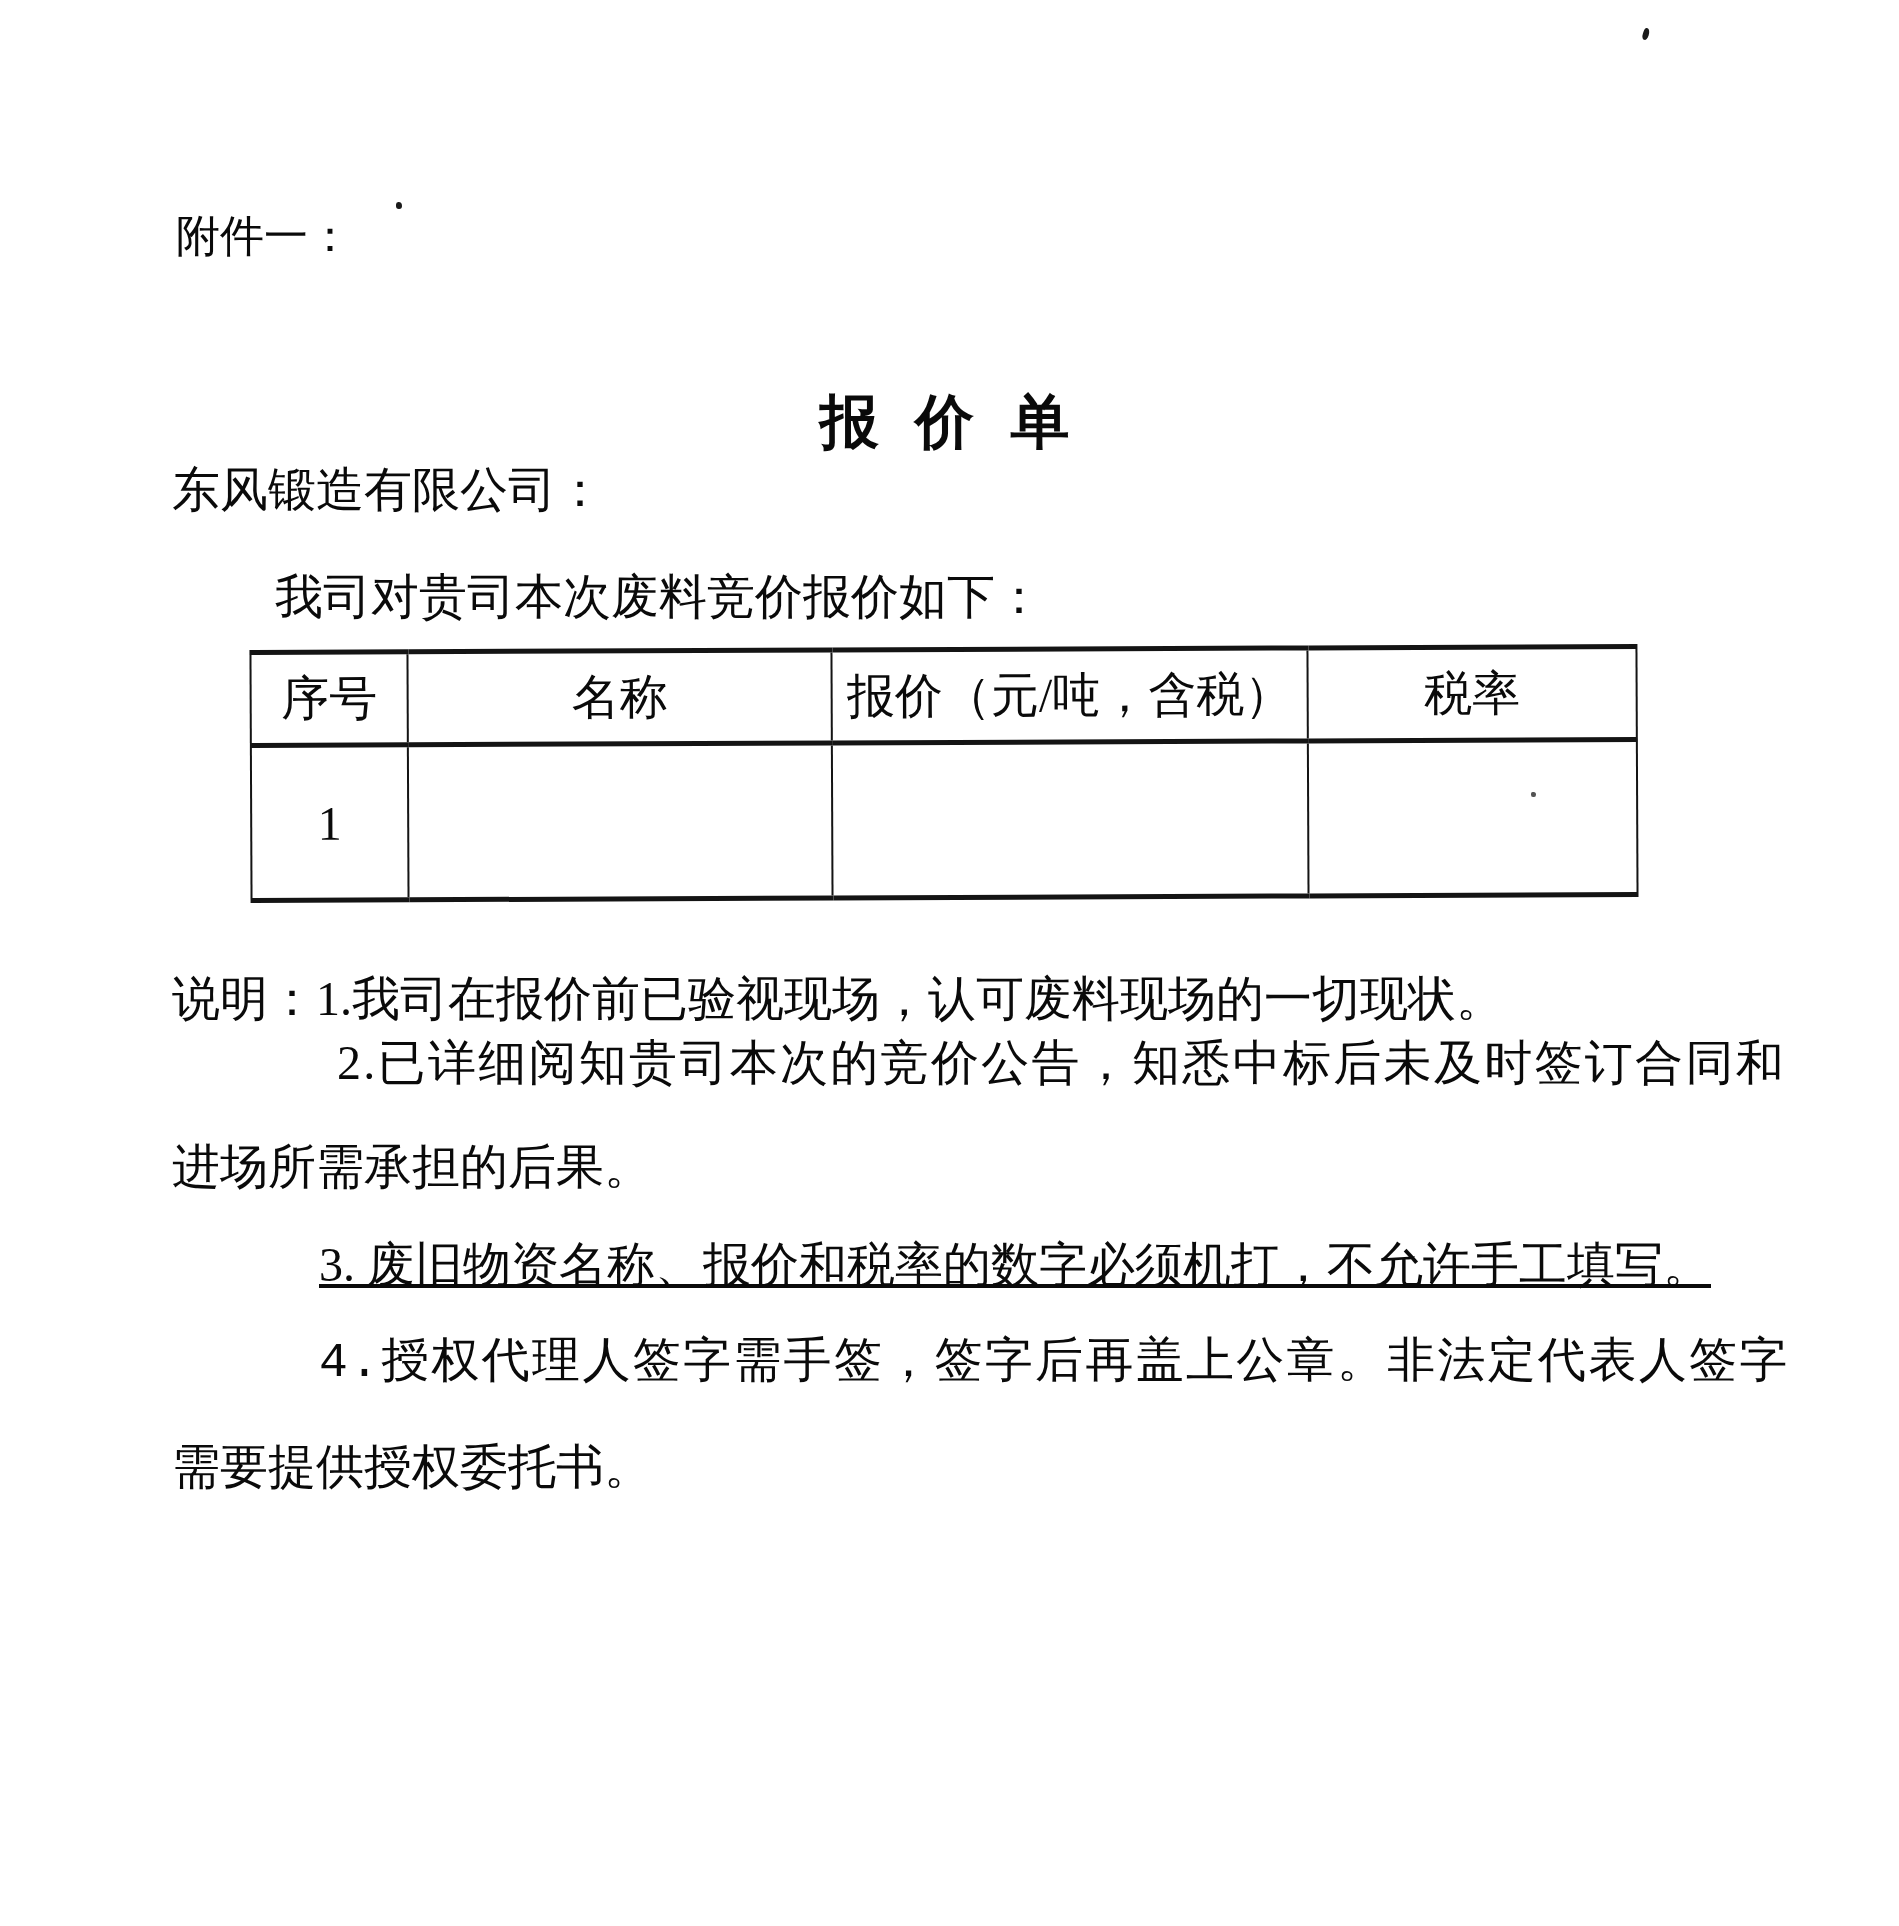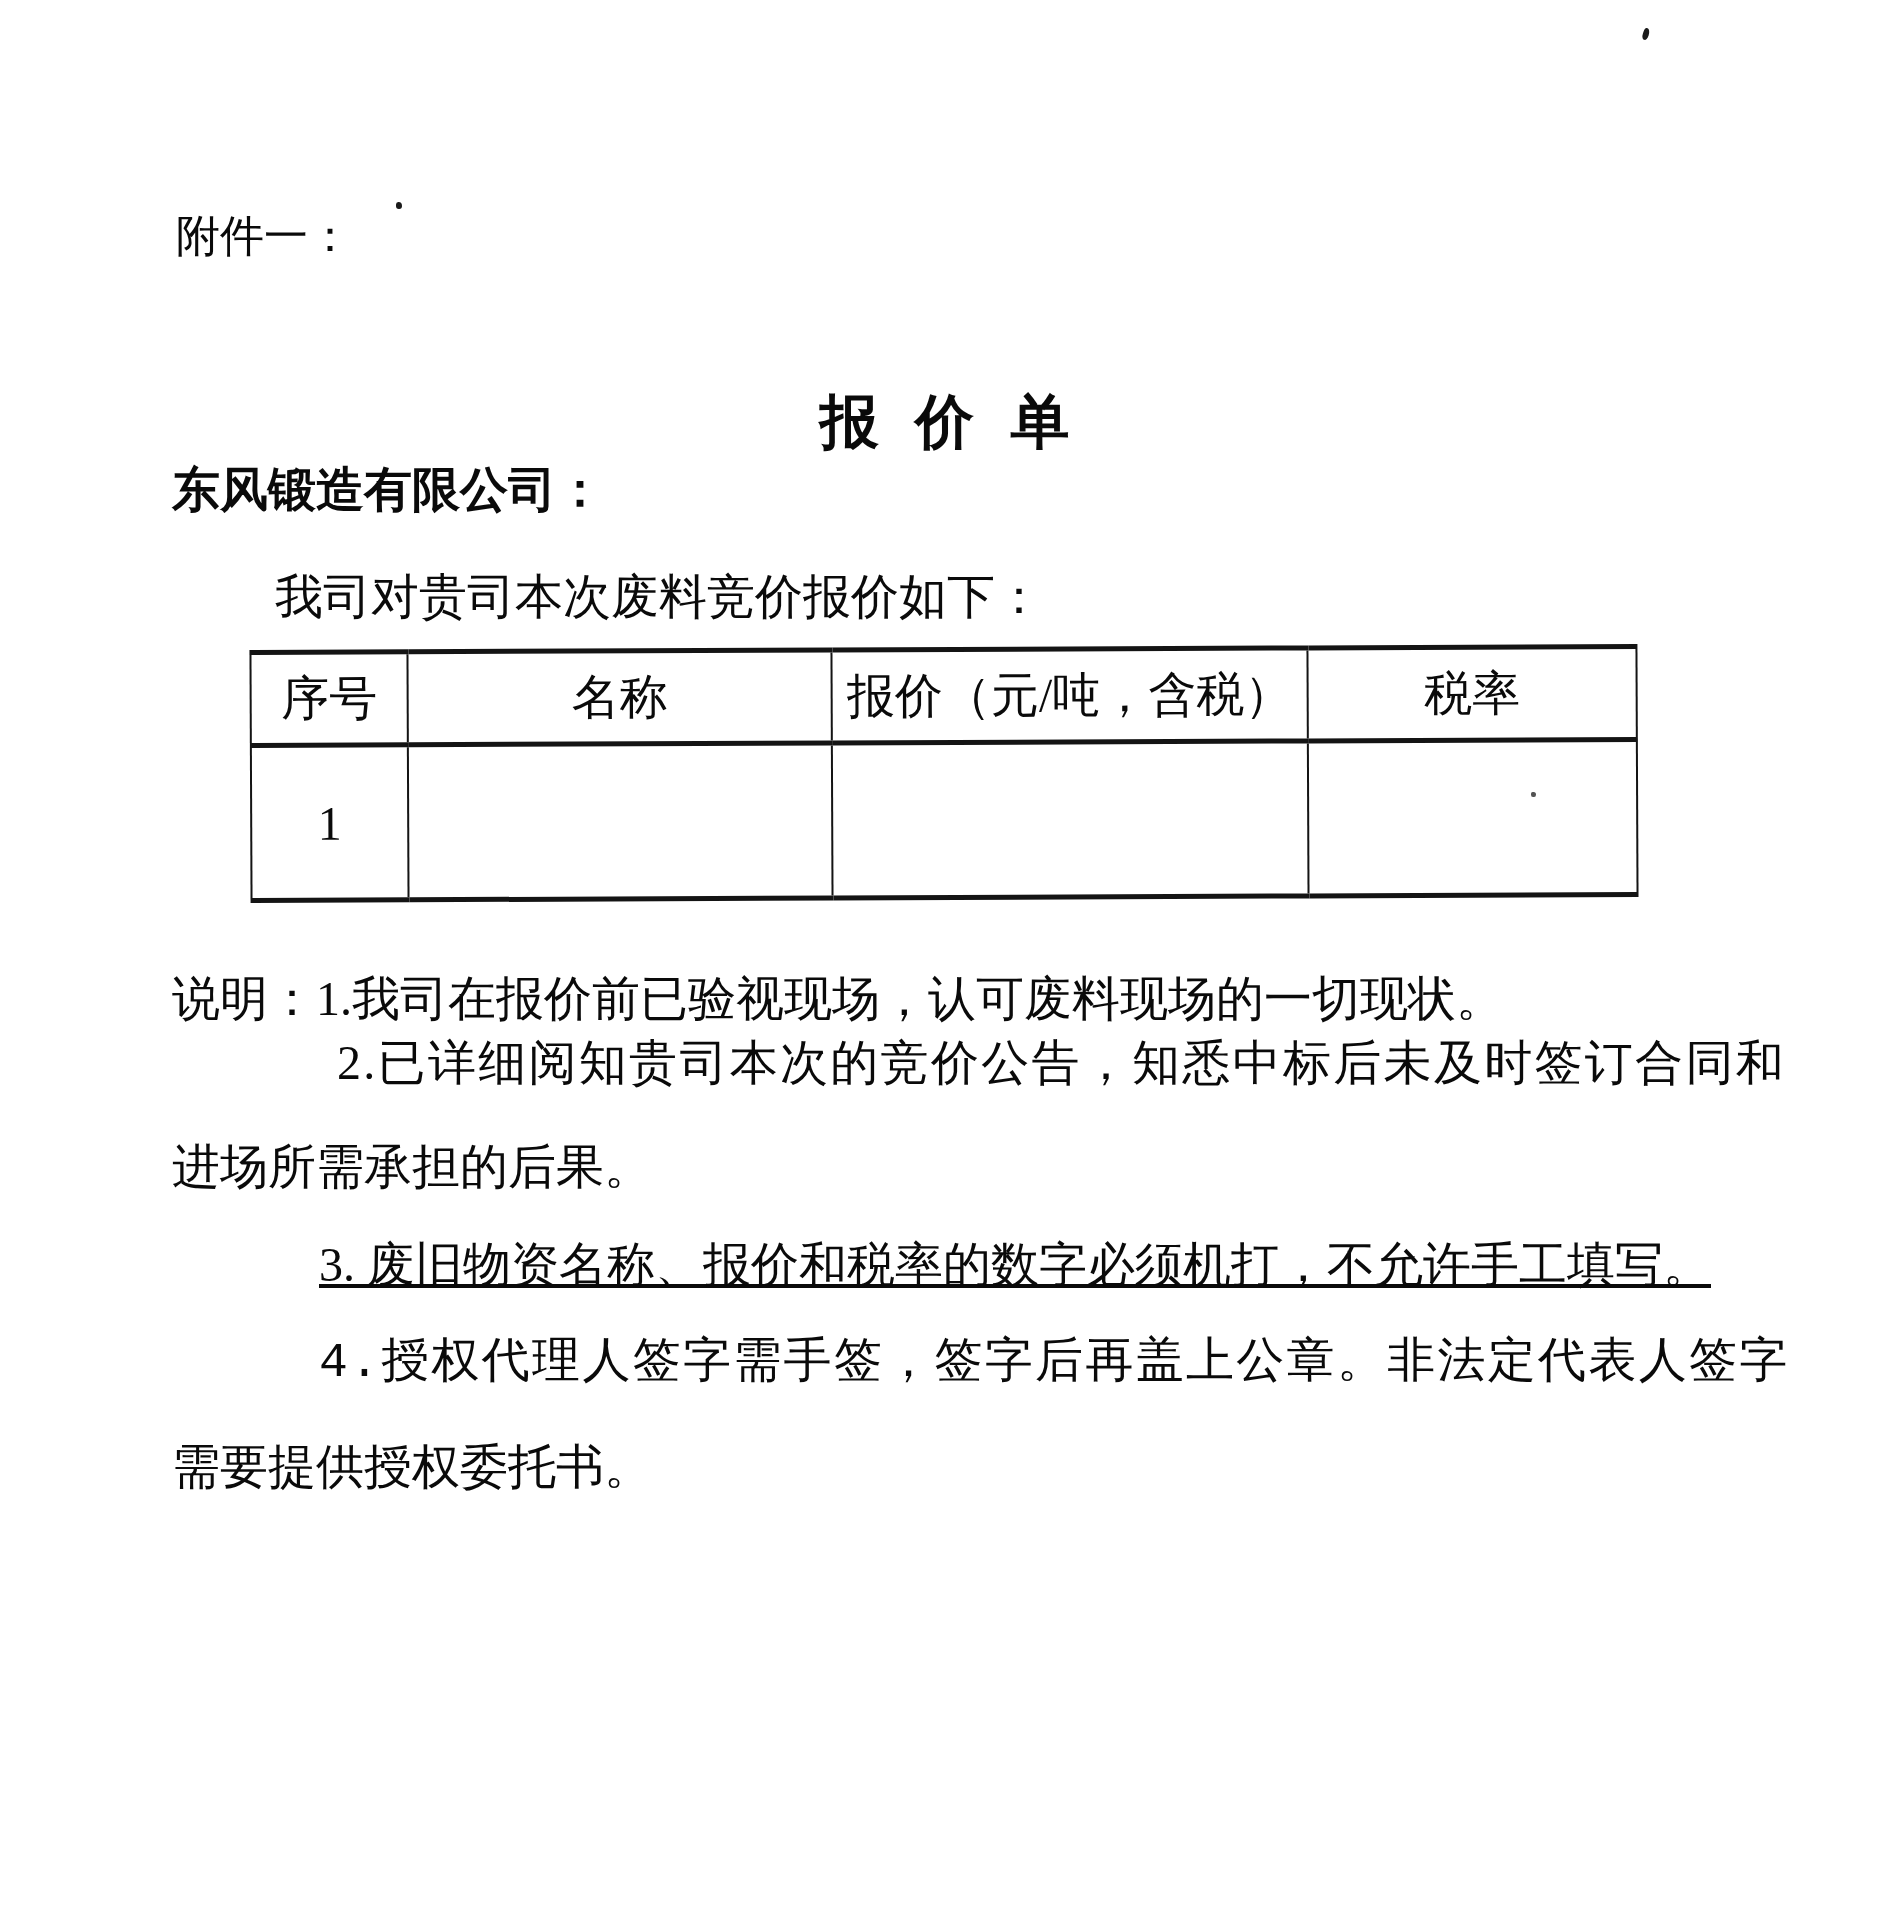--- a/index.html
+++ b/index.html
@@ -67,21 +67,21 @@
   .speck-2 { left: 1643px; top: 28px; width: 5.8px; height: 11.6px; transform: rotate(18deg); }
   .speck-3 { left: 1531px; top: 792px; width: 4.6px; height: 5.4px; opacity: 0.75; }
 </style>
 </head>
 <body>
 
 <div class="abs attachment" style="left:176px; top:213px;">附件一：</div>
 
 <div class="abs doc-title" style="top:348px;margin-top:42px;">报 价 单</div>
 
-<div class="abs body-text" style="left:172px; top:462px;font-weight:bold;">东风锻造有限公司：</div>
+<div class="abs body-text" style="left:172px; top:462px;">东风锻造有限公司：</div>
 
 <div class="abs body-text" style="left:275px; top:569px;">我司对贵司本次废料竞价报价如下：</div>
 
 <table class="quote-table">
   <tbody>
       <tr class="header-row">
     <th class="col-seq">序号</th>
     <th class="col-name">名称</th>
     <th class="col-price">报价（元/吨，含税）</th>
     <th class="col-tax">税率</th>

